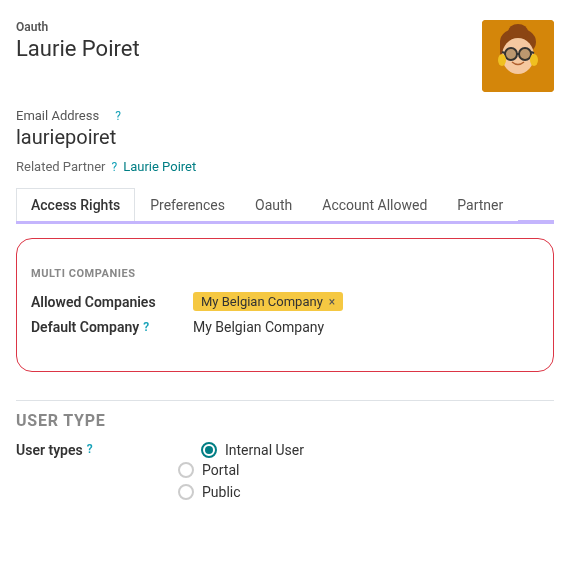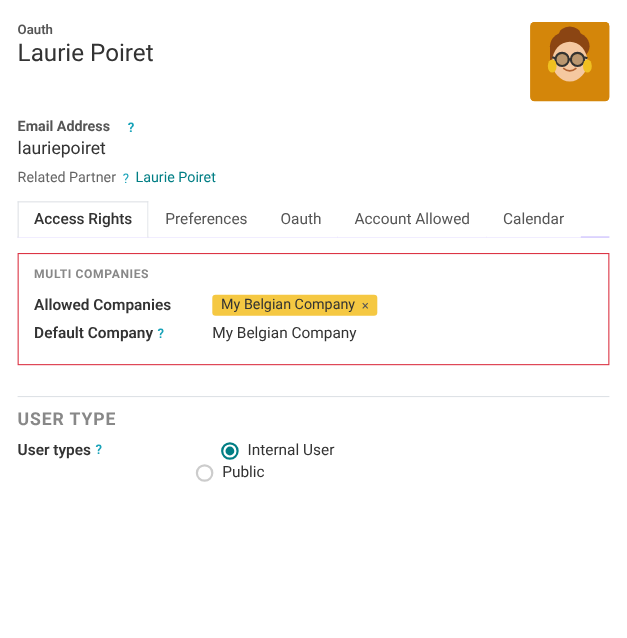--- a/index.html
+++ b/index.html
@@ -46,57 +46,57 @@
       width: 100%;
       height: 100%;
     }
 
     .field-section {
       margin-bottom: 10px;
     }
 
     .field-label {
       font-size: 13px;
-      font-weight: 700;
+      font-weight: 400;
       color: #555;
       display: flex;
       align-items: center;
       gap: 16px;
       margin-bottom: 2px;
     }
 
     .help-icon {
       color: #17a2b8;
       font-size: 12px;
       cursor: pointer;
     }
 
     .field-value {
-      font-size: 16px;
+      font-size: 20px;
       color: #333;
     }
 
     .related-partner-row {
       display: flex;
       align-items: center;
       gap: 6px;
       margin-bottom: 14px;
       font-size: 13px;
       color: #666;
     }
 
     .partner-link {
       color: #017e84;
       cursor: pointer;
       text-decoration: none;
     }
 
     .tabs {
       display: flex;
-      border-bottom: 1px solid #c4b5fd;
+      border-bottom: 4px solid #c4b5fd;
       margin-bottom: 0;
     }
 
     .tab {
       padding: 8px 14px;
       font-size: 14px;
       cursor: pointer;
       color: #555;
       border: 1px solid transparent;
       border-bottom: none;
@@ -106,22 +106,22 @@
 
     .tab.active {
       border-color: #dee2e6;
       border-bottom-color: #fff;
       color: #333;
       font-weight: 500;
     }
 
     .section-box {
       border: 1.5px solid #dc3545;
-      border-radius: 0;
-      padding: 12px 14px;
+      border-radius: 16px;
+      padding: 28px 14px;
       margin-top: 14px;
       margin-bottom: 28px;
     }
 
     .section-title {
       font-size: 11px;
       font-weight: 700;
       color: #888;
       letter-spacing: 0.05em;
       text-transform: uppercase;
@@ -282,21 +282,21 @@
   <span>Related Partner</span>
   <span class="help-icon">?</span>
   <a class="partner-link">Laurie Poiret</a>
 </div>
 
 <div class="tabs">
   <div class="tab active">Access Rights</div>
   <div class="tab">Preferences</div>
   <div class="tab">Oauth</div>
   <div class="tab">Account Allowed</div>
-  <div class="tab">Calendar</div>
+  <div class="tab">Partner</div>
 </div>
 
 <div class="section-box">
   <div class="section-title">MULTI COMPANIES</div>
 
   <div class="form-row">
     <span class="form-row-label">Allowed Companies</span>
     <span class="tag">
       <span>My Belgian Company</span>
       <span class="tag-close">×</span>
@@ -322,16 +322,20 @@
     </span>
     <div style="display:flex; align-items:center; gap:8px;padding-left:23px;">
       <div class="radio-circle checked"></div>
       <span>Internal User</span>
     </div>
   </div>
 
   <div class="radio-options">
     <div class="radio-option">
       <div class="radio-circle"></div>
+      <span>Portal</span>
+    </div>
+    <div class="radio-option">
+      <div class="radio-circle"></div>
       <span>Public</span>
     </div>
   </div>
 </div>
 
 </body></html>

